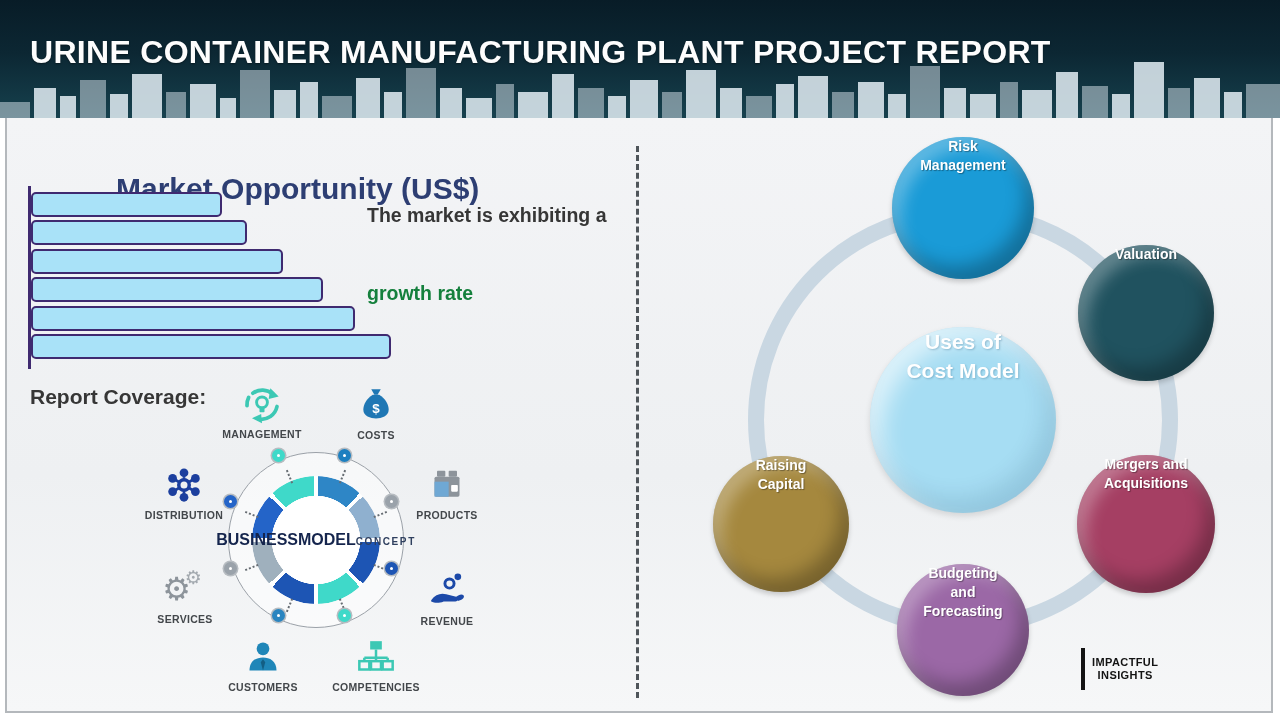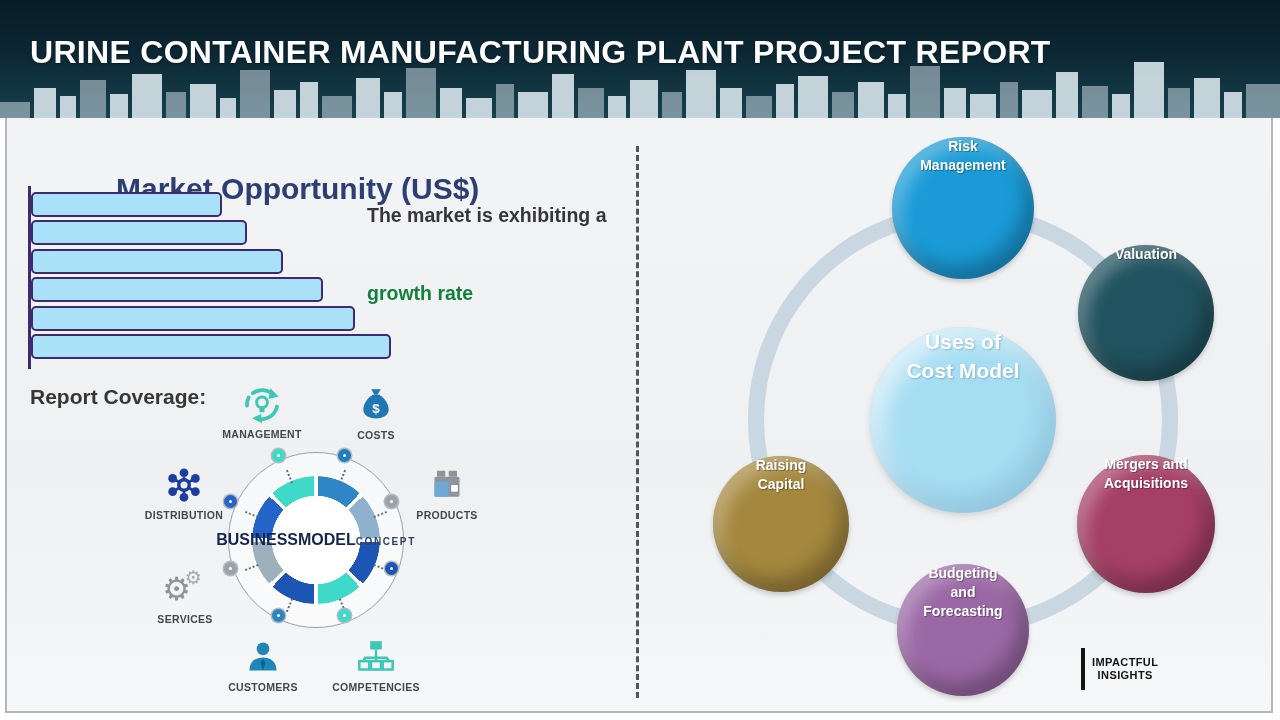--- a/index.html
+++ b/index.html
@@ -255,20 +255,31 @@
   </div>
 
   <div class="bm-item" style="left:130px; top:568px;">
     <div class="ic">
       <span class="gear-big">⚙</span>
         <span class="gear-small">⚙</span>
     </div>
     <div class="lb">SERVICES</div>
   </div>
 
+  <div class="bm-item" style="left:392px; top:570px;">
+    <div class="ic">
+        <svg width="40" height="40" viewBox="0 0 48 48">
+      <circle cx="27" cy="15" r="5.5" fill="none" stroke="#1c49a8" stroke-width="3.5"></circle>
+      <circle cx="37" cy="7" r="4" fill="#1c49a8"></circle>
+      <path d="M5 35 C10 28 17 26 23 28 L35 31 C39 32 38 36.5 34 36.5 L20 36.5 C14 39 9 38.5 5 36.5 Z" fill="#1c49a8"></path>
+      <path d="M35 31 C38 28.5 42 27 44 29.5 C45.5 32 42 35 37 36" fill="#1c49a8"></path>
+    </svg>
+      </div>
+    <div class="lb">REVENUE</div>
+  </div>
 
   <div class="bm-item" style="left:208px; top:636px;">
     <div class="ic">
         <svg width="36" height="36" viewBox="0 0 48 48">
       <circle cx="24" cy="13" r="8.5" fill="#1f86b8"></circle>
       <path d="M6 42 C6 29 15 24.5 24 24.5 C33 24.5 42 29 42 42 Z" fill="#1f86b8"></path>
       <polygon points="24,27 21,31 24,42 27,31" fill="#135e84"></polygon>
     </svg>
       </div>
     <div class="lb">CUSTOMERS</div>

